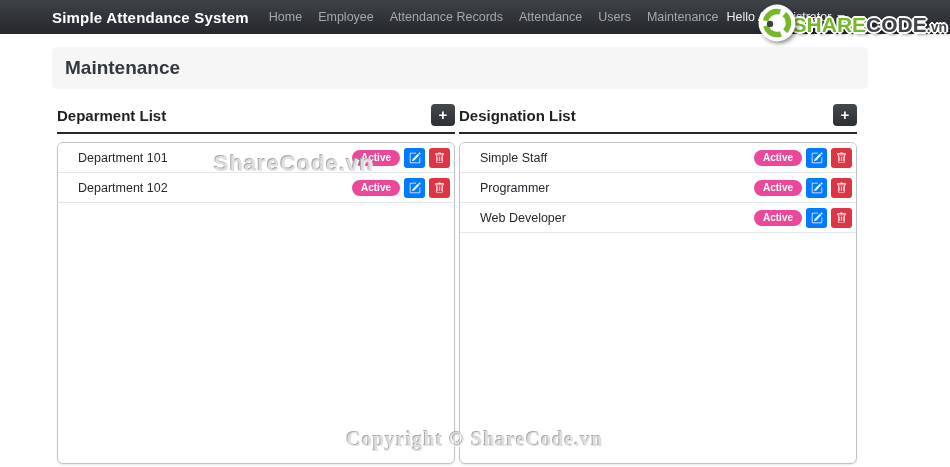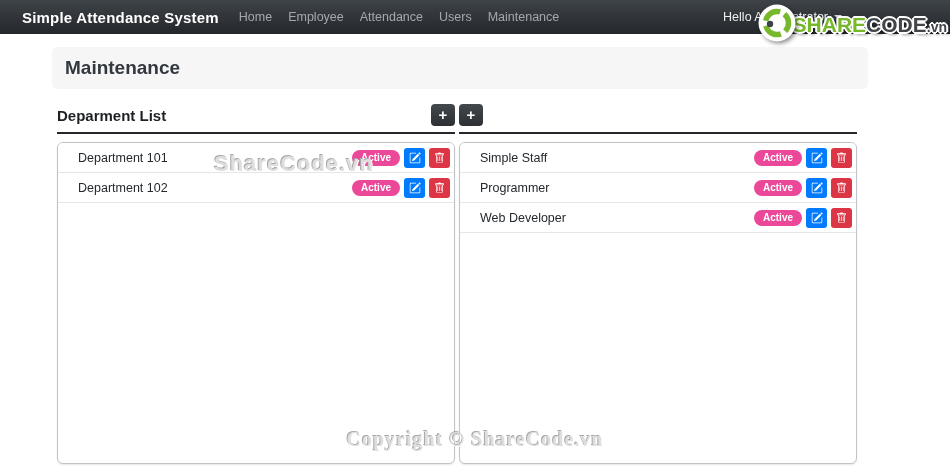--- a/index.html
+++ b/index.html
@@ -10,21 +10,21 @@
     background: #ffffff;
     position: relative;
     overflow: hidden;
   }
 
   
   .navbar {
     height: 34px;
     background: linear-gradient(#3e4347, #24272b);
     display: flex; align-items: center;
-    padding: 0 16px 0 22px;
+    padding: 0 16px 0 52px;
   }
   .brand {
     color: #ffffff; font-size: 15px; font-weight: 700;
     letter-spacing: .2px; white-space: nowrap; cursor: pointer;
   }
   .nav-links {
     display: flex; list-style: none;
     margin: 0 0 0 12px; padding: 0; align-items: center;
   }
   .nav-links li {
@@ -145,20 +145,21 @@
   }
 </style>
 </head>
 <body>
 
 <nav class="navbar">
   <span class="brand">Simple Attendance System</span>
   <ul class="nav-links">
     <li>Home</li>
     <li>Employee</li>
+    <li>Attendance Records</li>
     <li>Attendance</li>
     <li>Users</li>
     <li>Maintenance</li>
   </ul>
   <div class="user-menu">
     <span>Hello Administrator</span>
     <span class="caret"></span>
   </div>
 </nav>
 
@@ -224,20 +225,21 @@
                 </svg>
               </button>
           </span>
         </div>
 
       </div>
     </div>
 
     <div class="col">
       <div class="panel-header">
+        <h5 class="panel-title">Designation List</h5>
         <button class="add-btn">+</button>
       </div>
       <hr class="title-rule">
       <div class="list-box">
 
         <div class="list-row">
           <span class="item-name">Simple Staff</span>
           <span class="actions">
             <span class="badge-active">Active</span>
             <button class="icon-btn edit">

